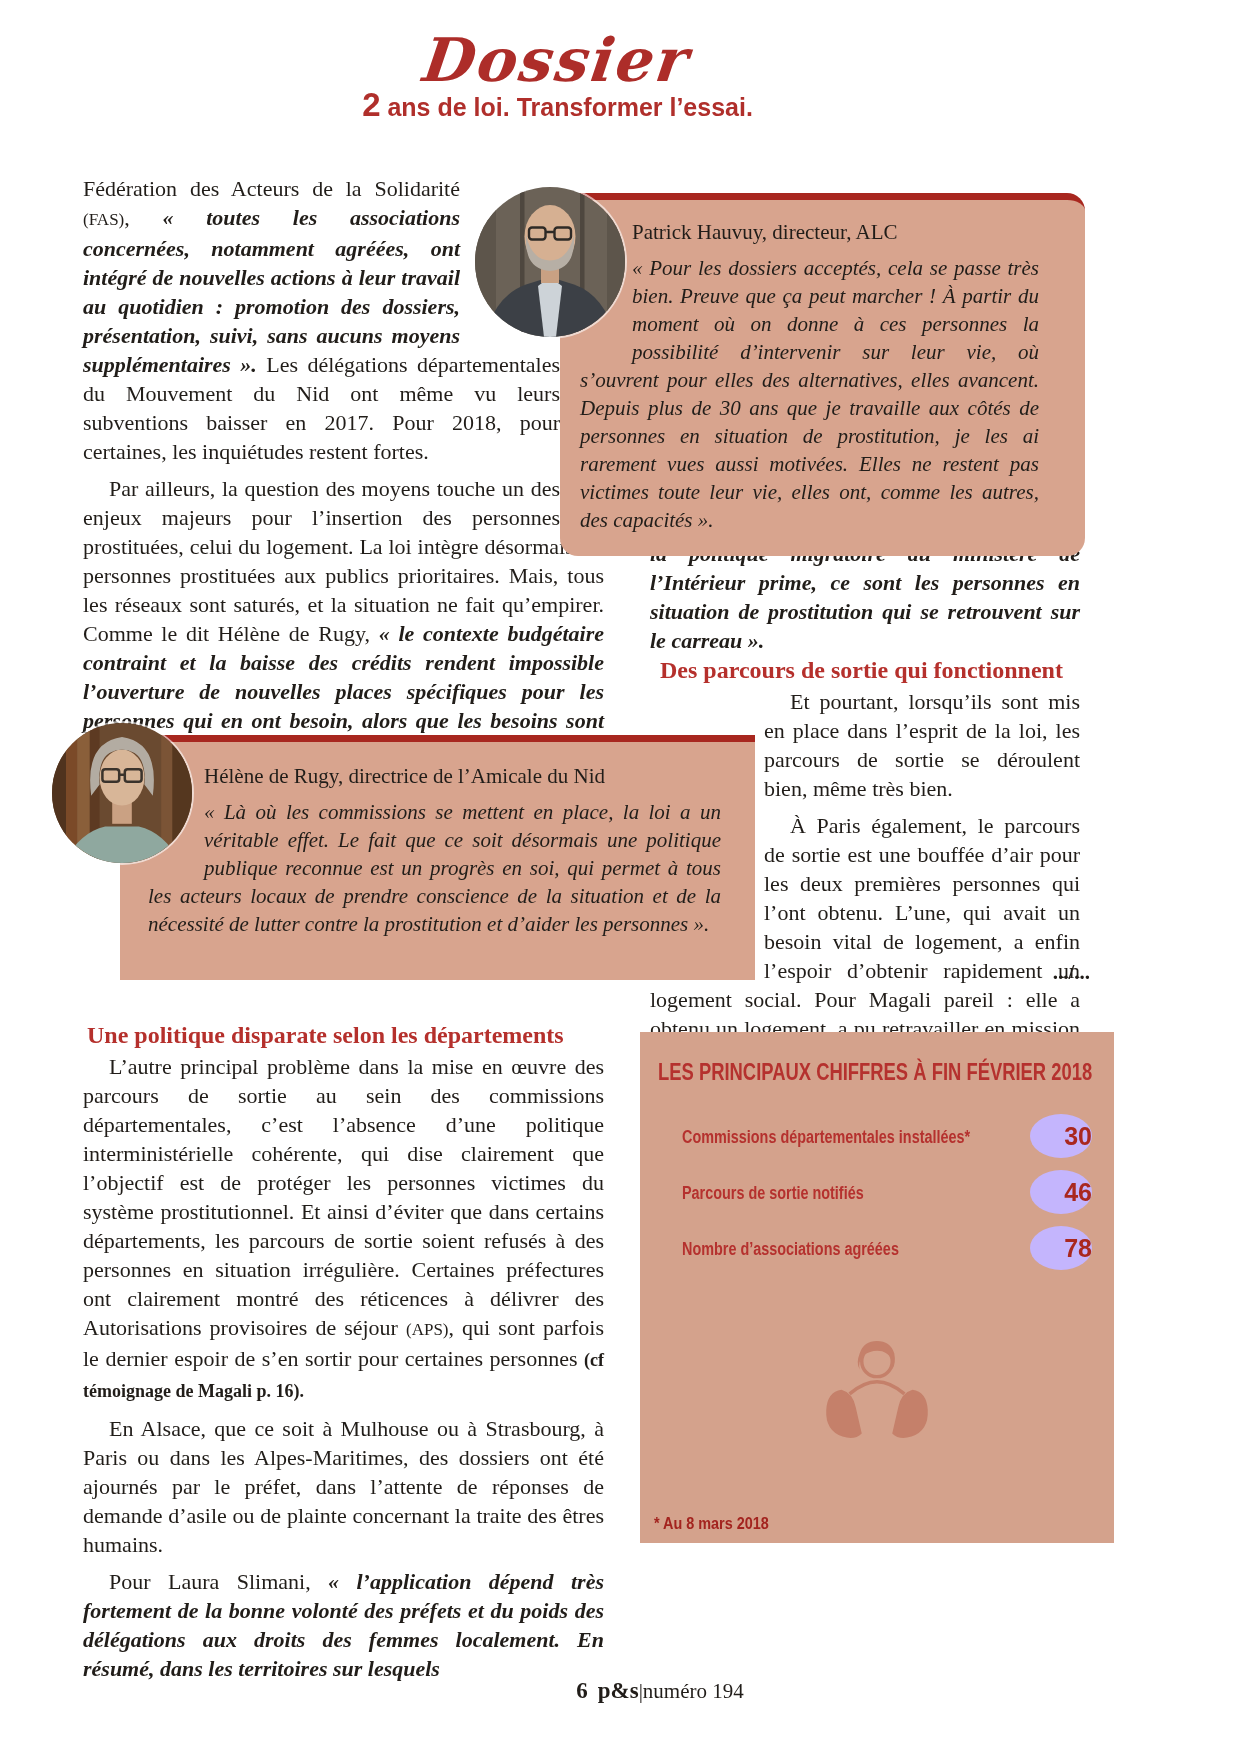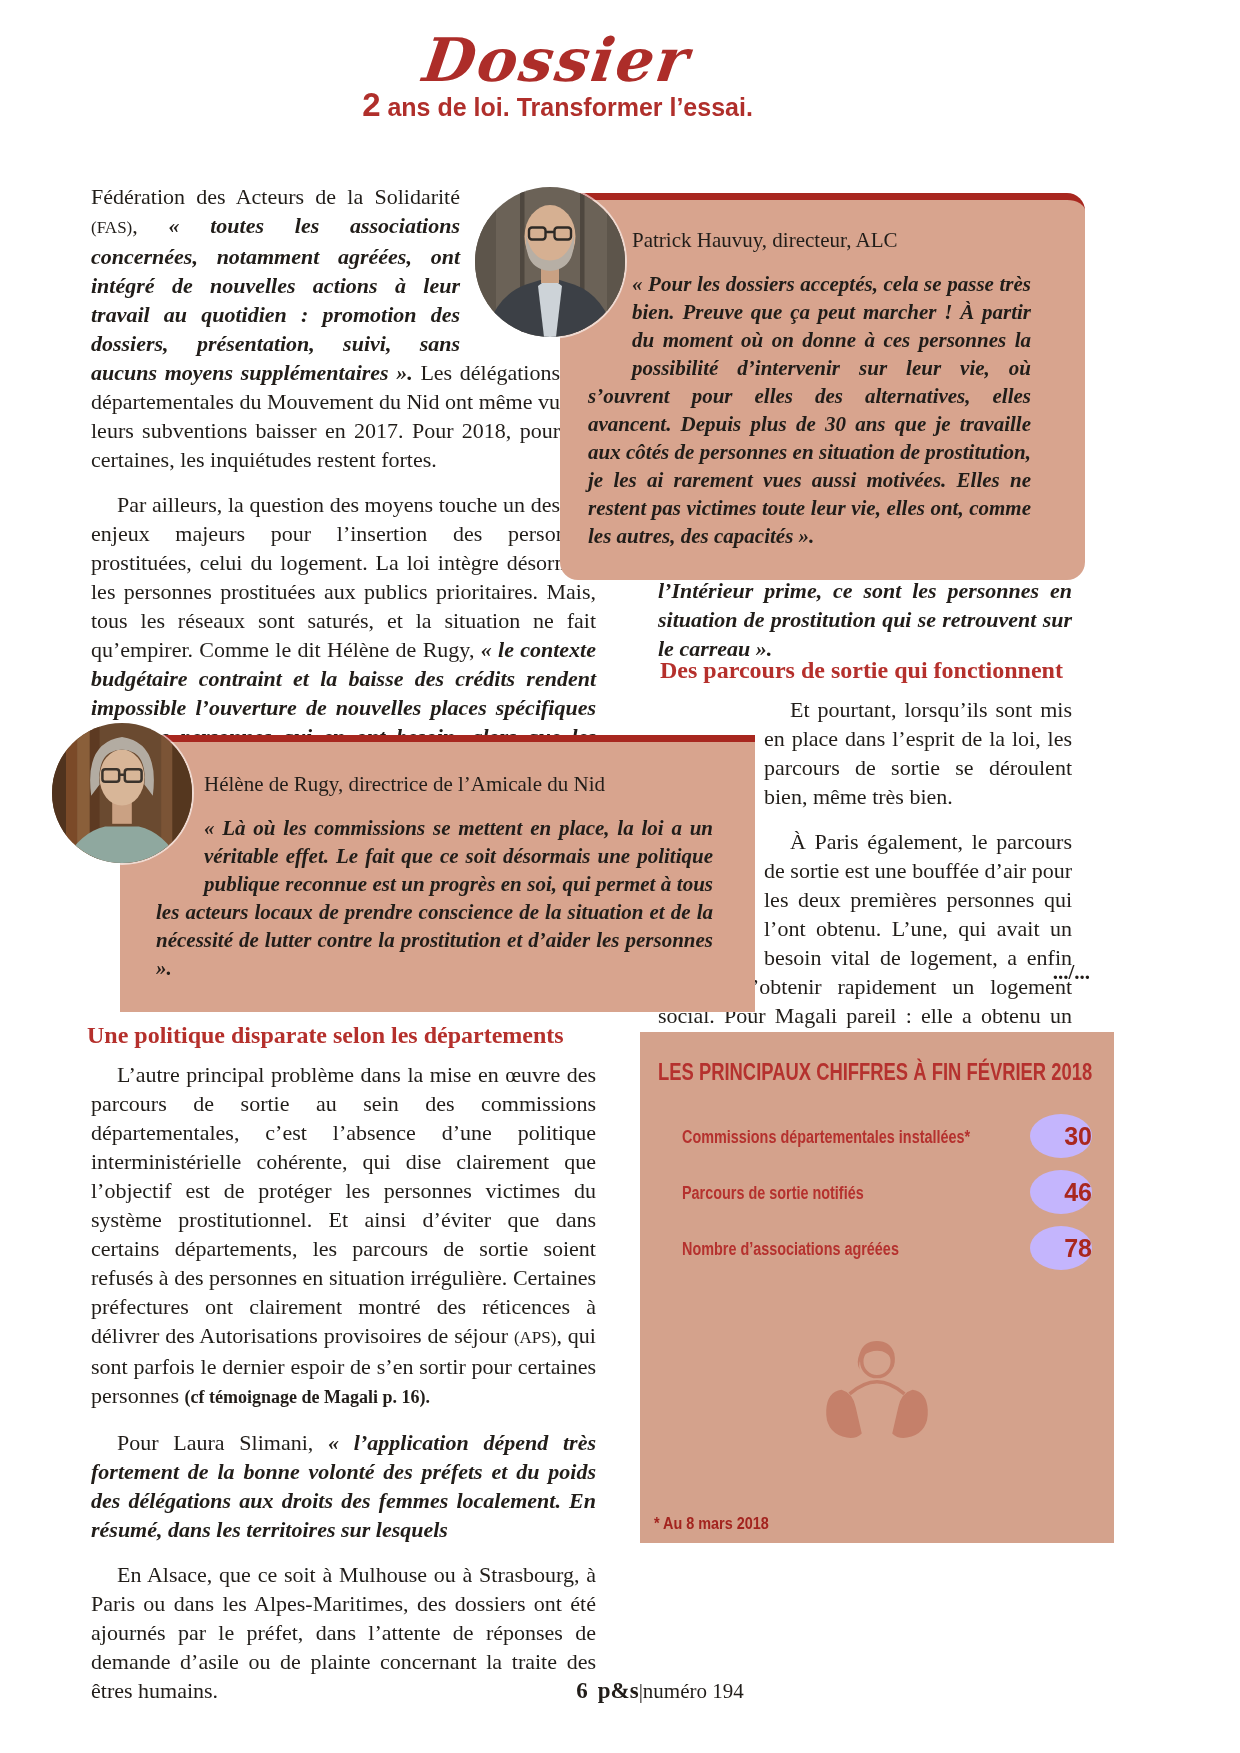--- a/index.html
+++ b/index.html
@@ -11,21 +11,21 @@
   .script-title{display:inline-block;margin-top:30px;
     font-family:"DejaVu Serif",serif;font-style:italic;font-weight:bold;
     font-size:60px;line-height:60px;color:#ad2d29;transform:skewX(-8deg);
     letter-spacing:2px;}
   .subtitle{position:absolute;left:0;top:86px;width:1115px;text-align:center;
     font-family:"Liberation Sans",sans-serif;font-weight:bold;font-size:25px;
     color:#b02f2b;}
   .subtitle .num{font-size:33px;}
 
   
-  p{margin:16px;font-size:22px;line-height:29px;text-align:justify;}
+  p{margin:8px;font-size:22px;line-height:29px;text-align:justify;}
   .indent{text-indent:26px;}
   .i{font-style:italic;font-weight:bold;}
   .sm{font-size:17px;}
   .cf{font-size:18px;font-weight:bold;}
 
   .col-left-1{position:absolute;left:75px;top:166px;width:537px;}
   .fl-r-a{float:right;width:152px;height:168px;}
   .fl-r-b{float:right;clear:right;width:52px;height:170px;}
 
   .col-left-2{position:absolute;left:75px;top:1044px;width:537px;}
@@ -47,21 +47,21 @@
   
   .qbox{position:absolute;background:#d8a48e;border-top:7px solid #a8271f;
     box-sizing:border-box;z-index:1;overflow:hidden;}
   .box-patrick{left:560px;top:193px;width:525px;min-height:306px;
     padding:10px 38px 14px 12px;border-radius:18px;}
   .box-helene{left:120px;top:735px;width:635px;min-height:245px;
     padding:12px 26px 14px 20px;}
   .fl-l-p{float:left;width:60px;height:148px;}
   .fl-l-h{float:left;width:64px;height:118px;}
   .attrib{font-size:21px;line-height:28px;text-align:left;margin-bottom:2px;}
-  .qtext{font-size:21px;line-height:28px;font-weight:bold;font-style:italic;}
+  .qtext{font-size:21px;line-height:28px;font-weight:normal;font-style:italic;}
 
   
   .photo{position:absolute;border-radius:50%;overflow:hidden;z-index:2;
     box-shadow:0 0 0 2px rgba(255,255,255,.6);}
   .photo svg{display:block;width:100%;height:100%;}
   .photo-patrick{left:475px;top:187px;width:150px;height:150px;}
   .photo-helene{left:52px;top:723px;width:140px;height:140px;}
 
   
   .stats-box{position:absolute;left:640px;top:1032px;width:474px;height:511px;
@@ -178,22 +178,22 @@
   <div class="qbox box-helene">
     <div class="fl-l-h"></div>
     <p class="attrib">Hélène de Rugy, directrice de l’Amicale du Nid</p>
     <p class="qtext">« Là où les commissions se mettent en place, la loi a un véritable effet. Le fait que ce soit désormais une politique publique reconnue est un progrès en soi, qui permet à tous les acteurs locaux de prendre conscience de la situation et de la nécessité de lutter contre la prostitution et d’aider les personnes ».</p>
   </div>
 
   <p class="h-red h2">Une politique disparate selon les départements</p>
 
   <div class="col-left-2">
     <p class="indent"><span>L’autre principal problème dans la mise en œuvre des parcours de sortie au sein des commissions départementales, c’est l’absence d’une politique interministérielle cohérente, qui dise clairement que l’objectif est de protéger les personnes victimes du système prostitutionnel. Et ainsi d’éviter que dans certains départements, les parcours de sortie soient refusés à des personnes en situation irrégulière. Certaines préfectures ont clairement montré des réticences à délivrer des Autorisations provisoires de séjour </span><span class="sm">(APS)</span><span>, qui sont parfois le dernier espoir de s’en sortir pour certaines personnes </span><span class="cf">(cf témoignage de Magali p. 16).</span></p>
+    <p class="indent">En Alsace, que ce soit à Mulhouse ou à Strasbourg, à Paris ou dans les Alpes-Maritimes, des dossiers ont été ajournés par le préfet, dans l’attente de réponses de demande d’asile ou de plainte concernant la traite des êtres humains.</p>
     <p class="indent"><span>Pour Laura Slimani, </span><span class="i">« l’application dépend très fortement de la bonne volonté des préfets et du poids des délégations aux droits des femmes localement. En résumé, dans les territoires sur lesquels</span></p>
-    <p class="indent">En Alsace, que ce soit à Mulhouse ou à Strasbourg, à Paris ou dans les Alpes-Maritimes, des dossiers ont été ajournés par le préfet, dans l’attente de réponses de demande d’asile ou de plainte concernant la traite des êtres humains.</p>
   </div>
 
   <div class="stats-box">
     <p class="stats-title">LES PRINCIPAUX CHIFFRES À FIN FÉVRIER 2018</p>
 
     <div class="stats-rows">
       <div class="srow">
         <span class="slabel">Commissions départementales installées*</span>
         <span class="sbubble">30</span>
       </div>

